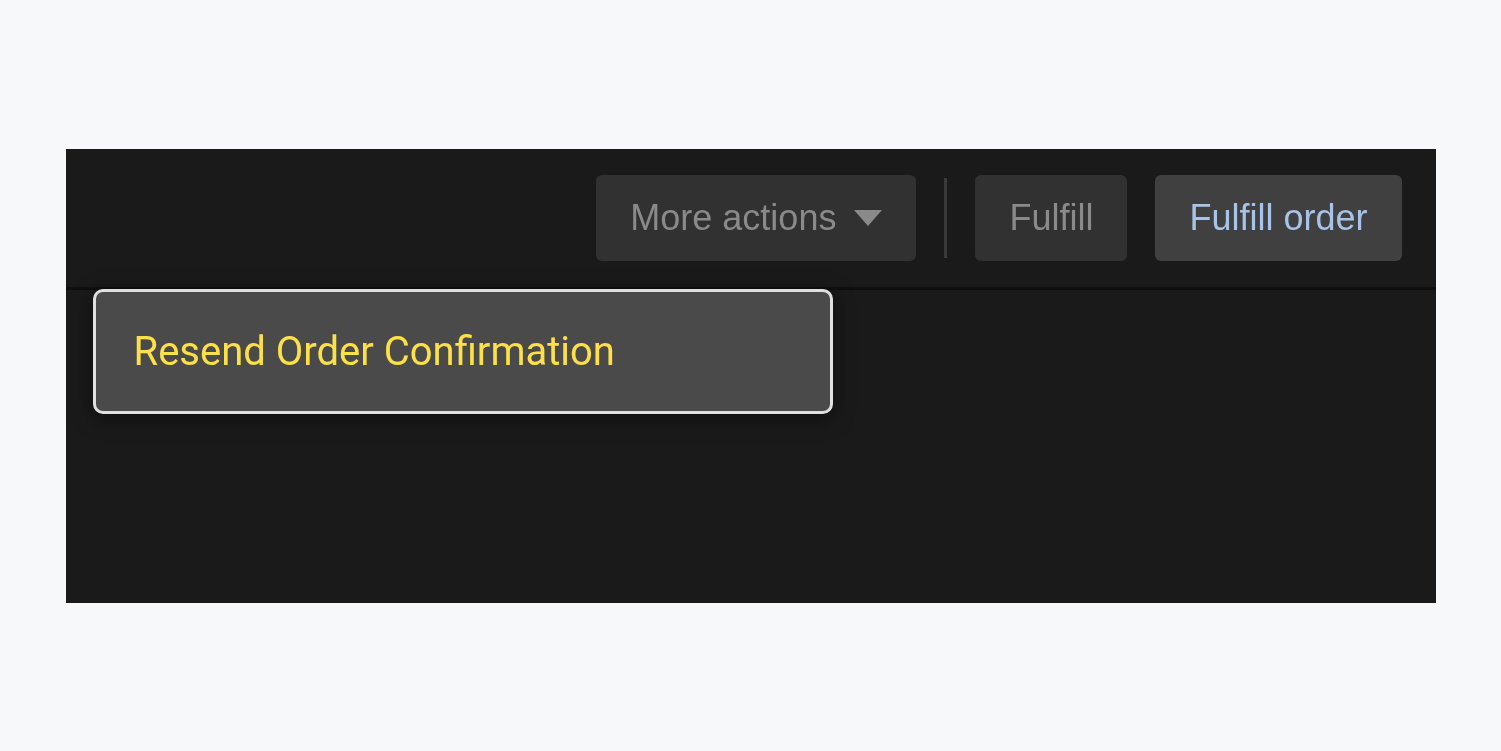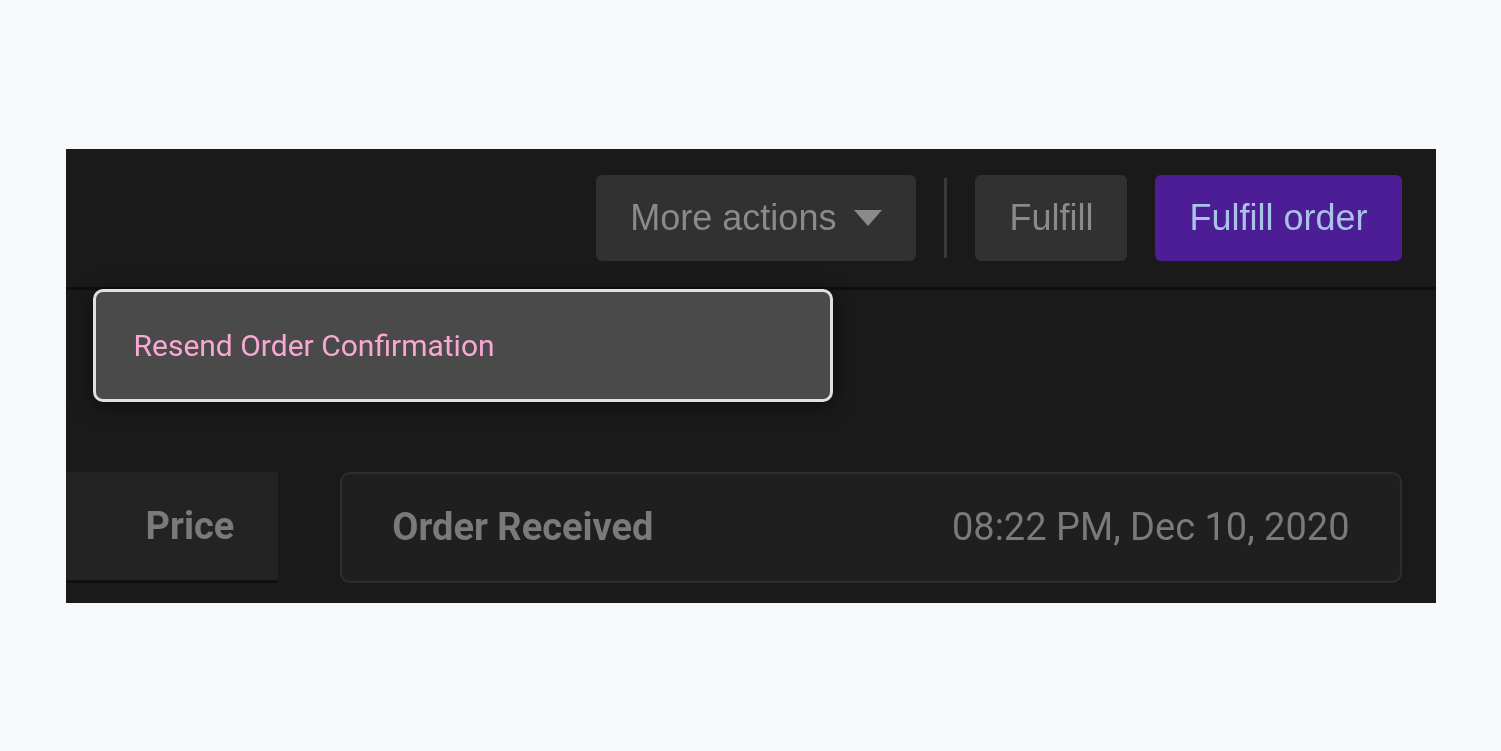--- a/index.html
+++ b/index.html
@@ -46,21 +46,21 @@
       align-items: center;
       gap: 18px;
     }
     
     .btn-secondary {
       background: #313131;
       color: #8a8a8a;
     }
     
     .btn-primary {
-      background: #4c1d95;
+      background: #404040;
       color: #a9c3e8;
     }
     
     .divider {
       width: 3px;
       height: 80px;
       background: #3a3a3a;
     }
     
     .caret-down {
@@ -77,22 +77,22 @@
       left: 27px;
       background: #4a4a4a;
       border: 3px solid #e0e0e0;
       border-radius: 10px;
       padding: 36px 38px;
       min-width: 740px;
       box-shadow: 0 4px 20px rgba(0,0,0,0.5);
     }
     
     .dropdown-item {
-      font-size: 30px;
-      color: #f9a8d4;
+      font-size: 40px;
+      color: #fde047;
       cursor: pointer;
     }
     
     .bottom-row {
       display: flex;
       position: absolute;
       bottom: 20px;
       left: 0;
       right: 0;
       gap: 62px;
@@ -156,24 +156,14 @@
 
     <button class="btn btn-primary">
       <span>Fulfill order</span>
     </button>
   </div>
 
   <div class="dropdown-menu">
     <div class="dropdown-item">Resend Order Confirmation</div>
   </div>
 
-  <div class="bottom-row">
-    <div class="price-cell">
-      <span class="price-label">Price</span>
-    </div>
-
-    <div class="order-status-cell">
-      <span class="status-label">Order Received</span>
-      <span class="status-value">08:22 PM, Dec 10, 2020</span>
-    </div>
-  </div>
 
 </div>
 
 </body></html>

